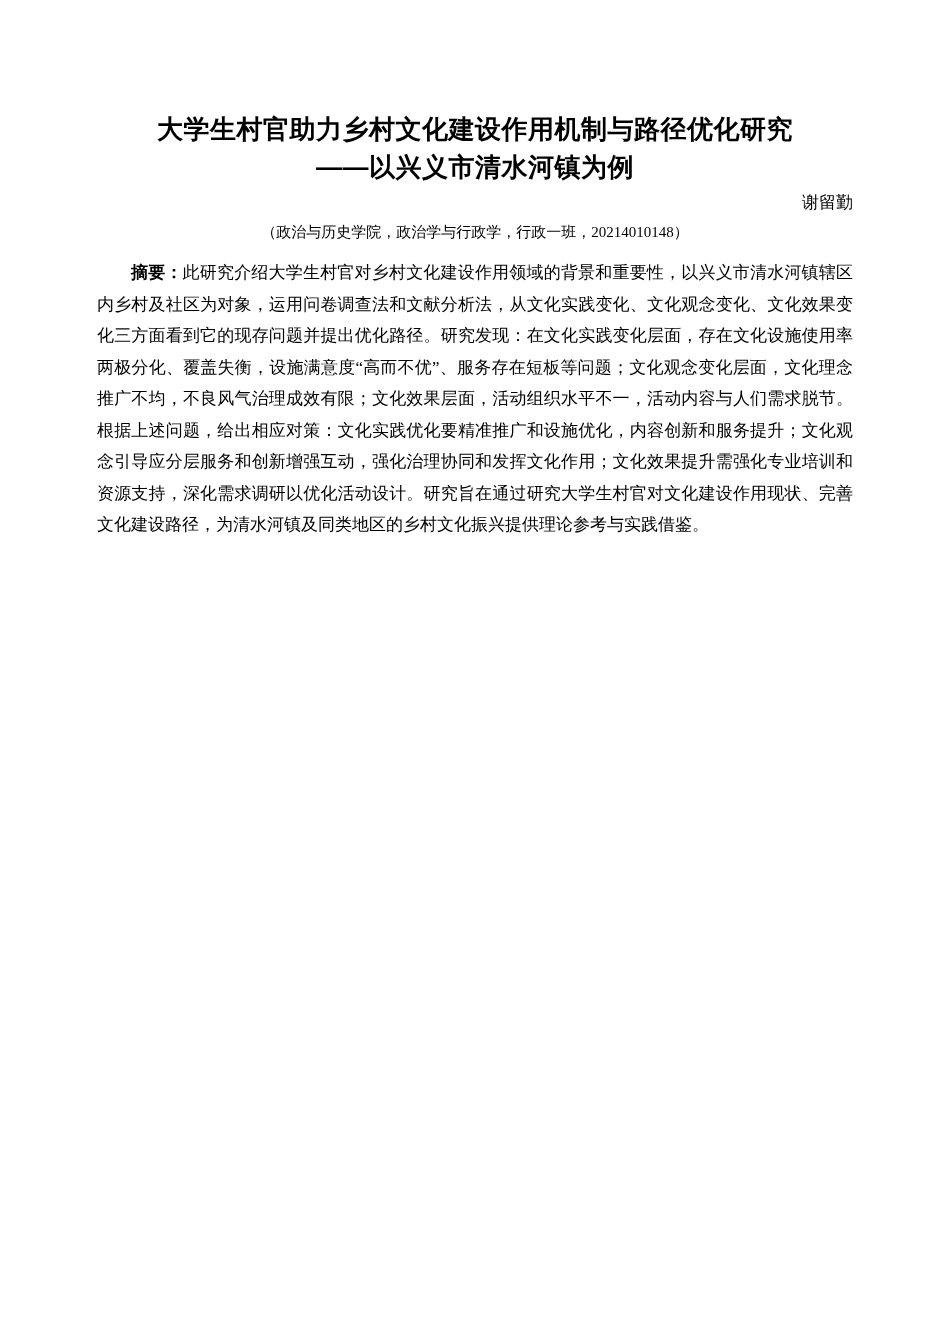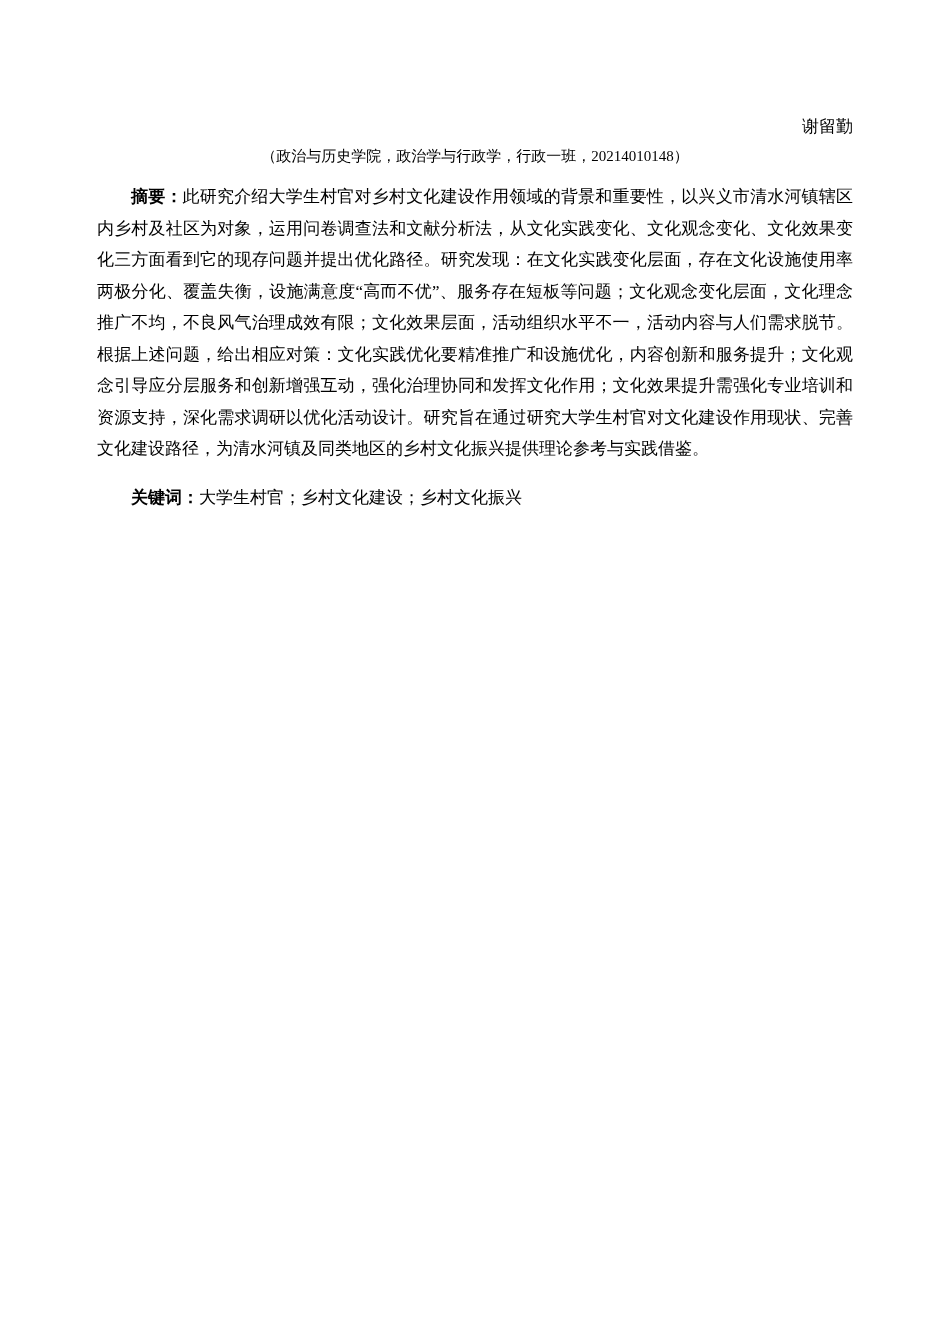--- a/index.html
+++ b/index.html
@@ -66,27 +66,28 @@
     font-weight: bold;
     font-family: Liberation Serif, serif;
   }
 </style>
 </head>
 <body>
 
 <div class="page">
   <div class="content">
 
+    <h1 class="title">
+      <span class="title-line">大学生村官助力乡村文化建设作用机制与路径优化研究</span>
+      <span class="title-line">——以兴义市清水河镇为例</span>
+    </h1>
 
     <div class="author">谢留勤</div>
 
     <div class="affiliation">（政治与历史学院，政治学与行政学，行政一班，20214010148）</div>
 
     <p class="abstract">
       <span class="label-bold">摘要：</span><span>此研究介绍大学生村官对乡村文化建设作用领域的背景和重要性，以兴义市清水河镇辖区内乡村及社区为对象，运用问卷调查法和文献分析法，从文化实践变化、文化观念变化、文化效果变化三方面看到它的现存问题并提出优化路径。研究发现：在文化实践变化层面，存在文化设施使用率两极分化、覆盖失衡，设施满意度“高而不优”、服务存在短板等问题；文化观念变化层面，文化理念推广不均，不良风气治理成效有限；文化效果层面，活动组织水平不一，活动内容与人们需求脱节。根据上述问题，给出相应对策：文化实践优化要精准推广和设施优化，内容创新和服务提升；文化观念引导应分层服务和创新增强互动，强化治理协同和发挥文化作用；文化效果提升需强化专业培训和资源支持，深化需求调研以优化活动设计。研究旨在通过研究大学生村官对文化建设作用现状、完善文化建设路径，为清水河镇及同类地区的乡村文化振兴提供理论参考与实践借鉴。</span>
     </p>
 
-    <p class="keywords">
-      <span class="label-bold">关键词：</span><span>大学生村官；乡村文化建设；乡村文化振兴</span>
-    </p>
 
   </div>
 </div>
 
 </body></html>

